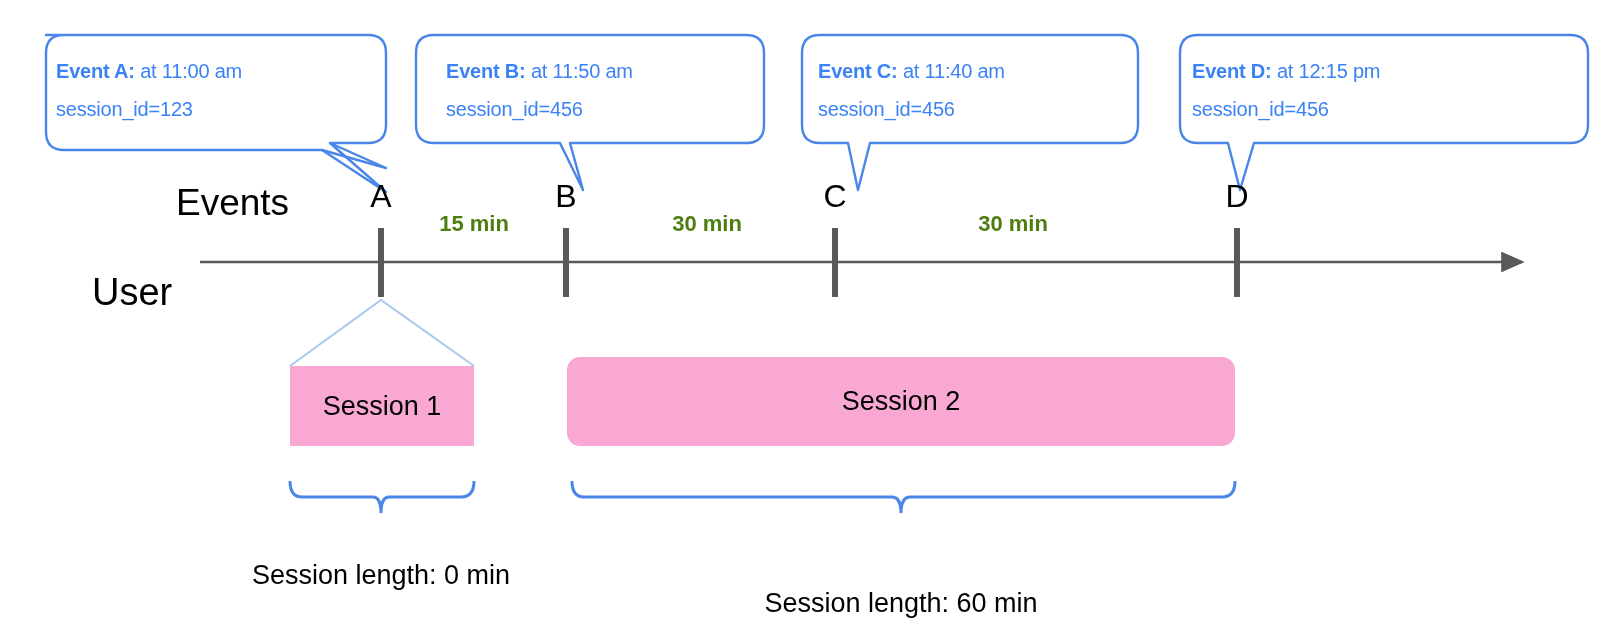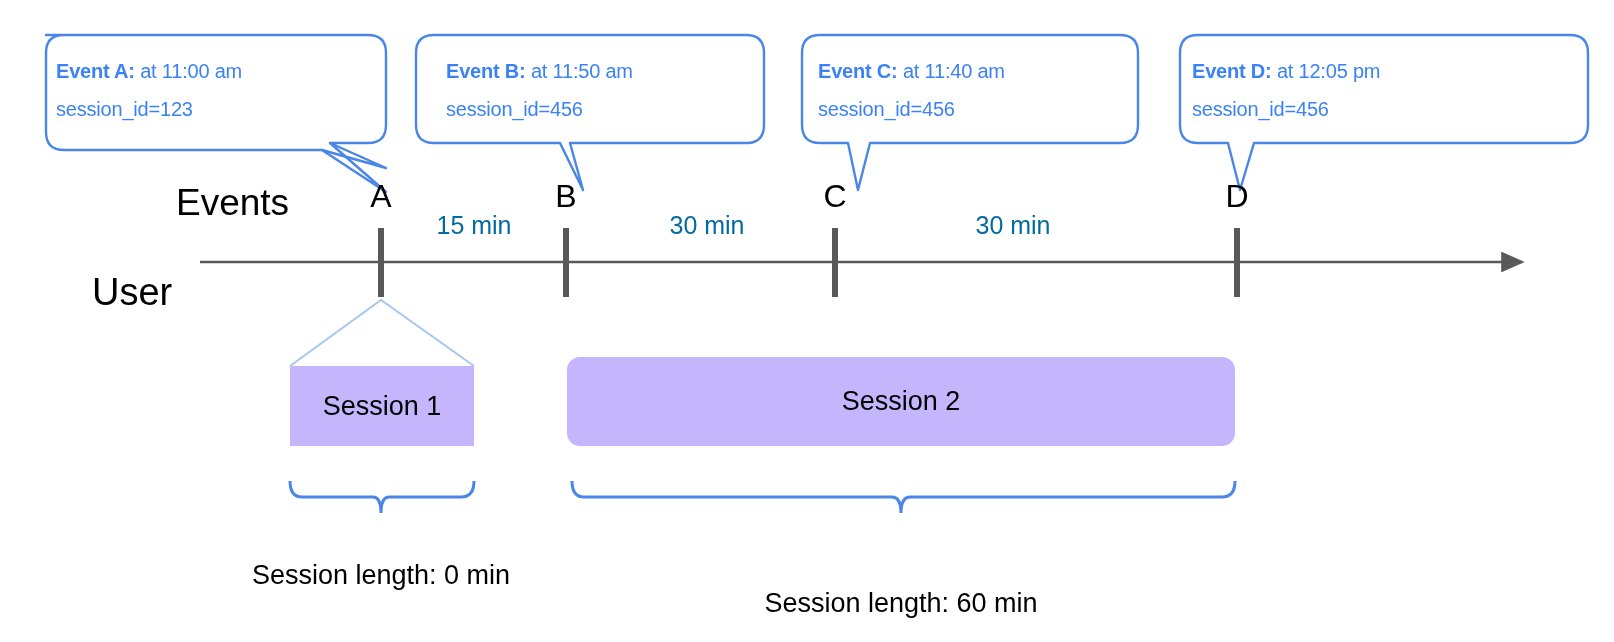--- a/index.html
+++ b/index.html
@@ -49,29 +49,30 @@
   .event-letter {
     position: absolute;
     font-size: 32px;
     color: #000000;
     text-align: center;
     white-space: nowrap;
     transform: translateX(-50%);
   }
   .gap-label {
     position: absolute;
-    font-size: 25px;
-    color: #0369a1;
+    font-size: 22px;
+    color: #4d7c0f;
     text-align: center;
     white-space: nowrap;
     transform: translateX(-50%);
+    font-weight: bold;
   }
   .session-box {
     position: absolute;
-    background: #c4b5fd;
+    background: #f9a8d4;
     display: flex;
     align-items: center;
     justify-content: center;
     font-size: 27px;
     color: #000000;
   }
   .length-label {
     position: absolute;
     font-size: 27px;
     color: #000000;
@@ -135,21 +136,21 @@
     <div><b>Event B:</b><span> at 11:50 am</span></div>
     <div>session_id=456</div>
   </div>
 
   <div class="callout-text" style="left:818px; top:52px;">
     <div><b>Event C:</b><span> at 11:40 am</span></div>
     <div>session_id=456</div>
   </div>
 
   <div class="callout-text" style="left:1192px; top:52px;">
-    <div><b>Event D:</b><span> at 12:05 pm</span></div>
+    <div><b>Event D:</b><span> at 12:15 pm</span></div>
     <div>session_id=456</div>
   </div>
 
   <div class="axis-label" style="left:176px; top:182px;">Events</div>
   <div class="axis-label big" style="left:92px; top:240px;margin-top:31px;">User</div>
 
   <div class="event-letter" style="left:381px; top:178px;">A</div>
   <div class="event-letter" style="left:566px; top:178px;">B</div>
   <div class="event-letter" style="left:835px; top:178px;">C</div>
   <div class="event-letter" style="left:1237px; top:178px;">D</div>

